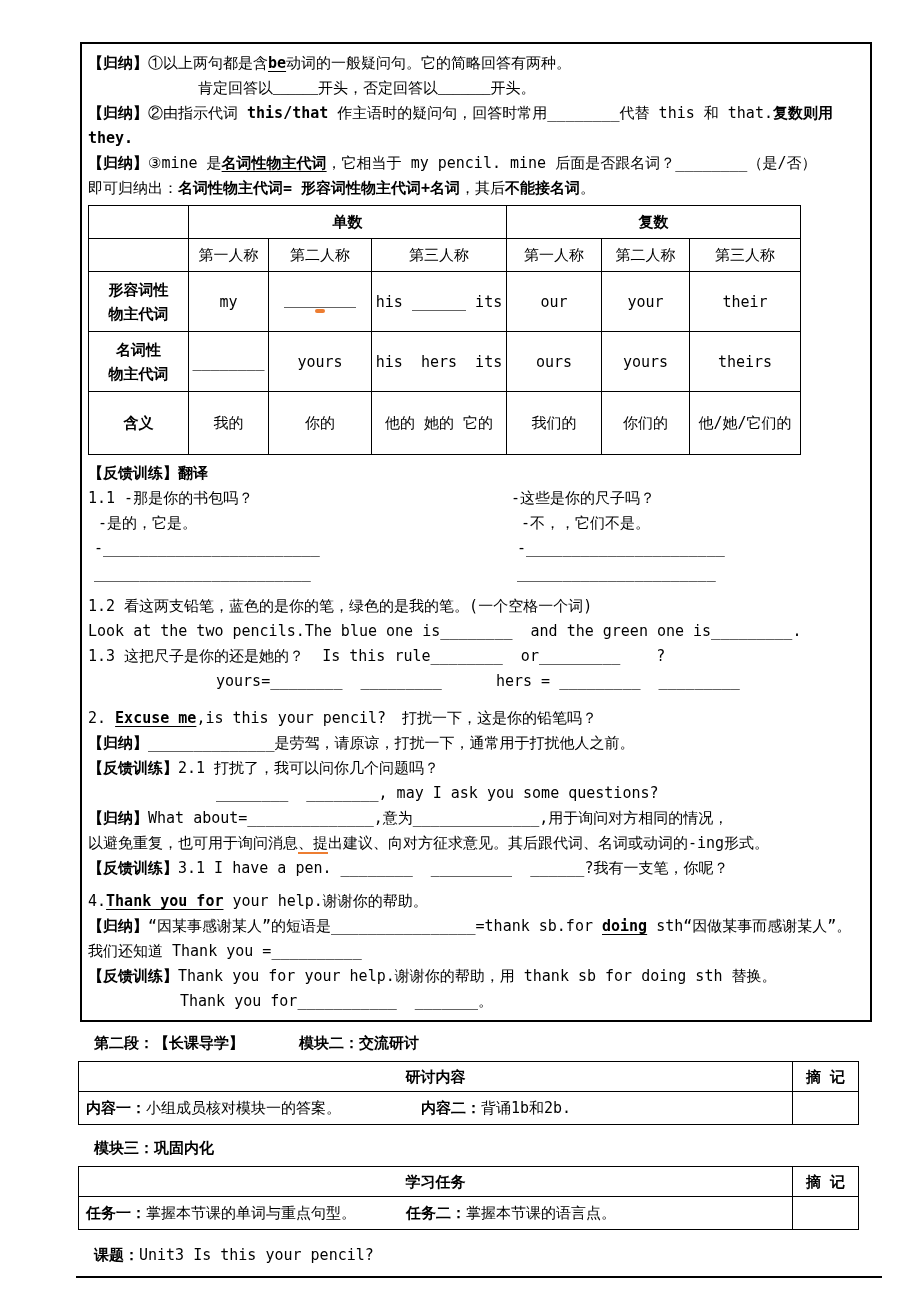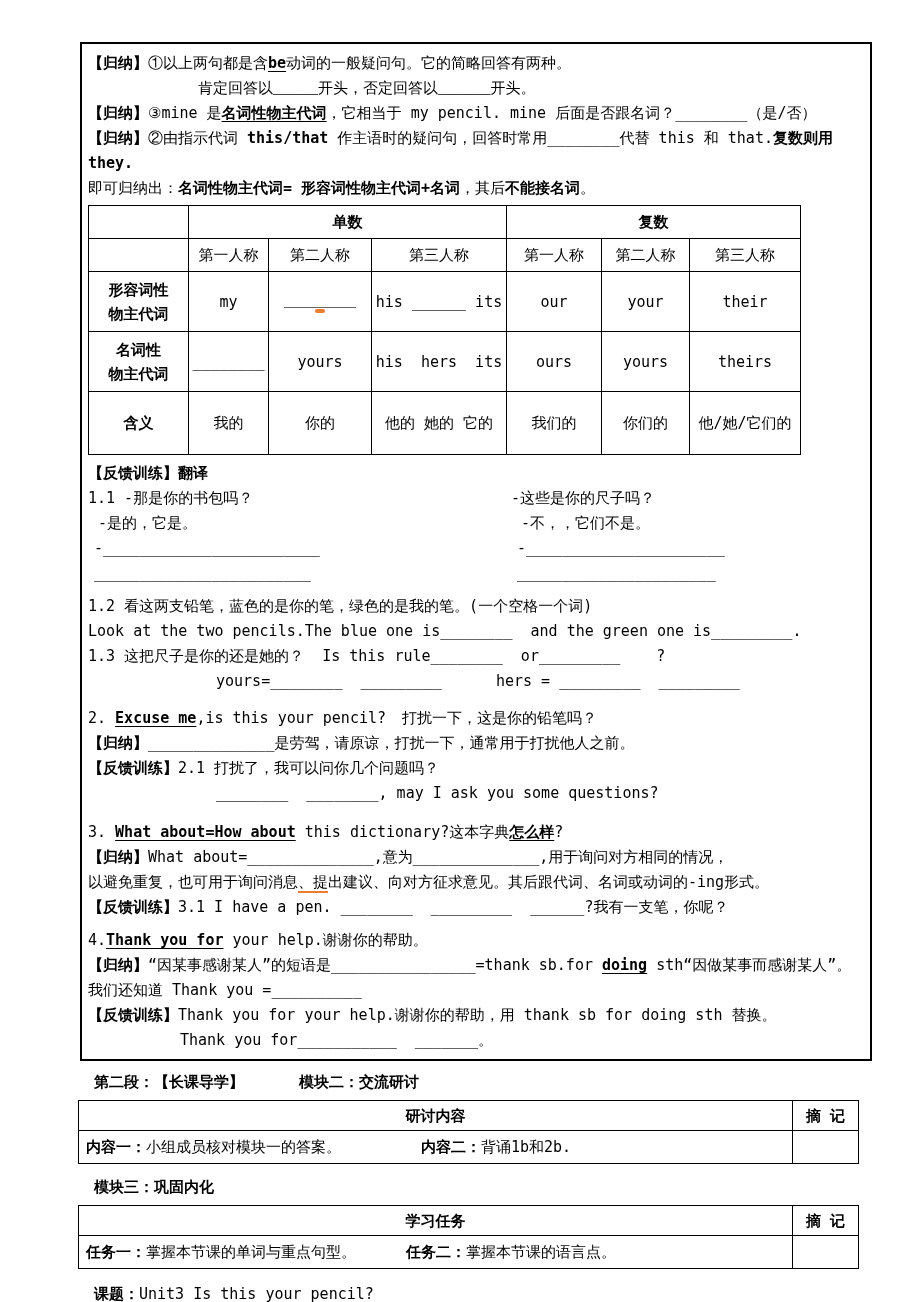--- a/index.html
+++ b/index.html
@@ -55,23 +55,23 @@
 <body>
 
 <div class="page">
 
   <div class="main-box">
 
     <p><span class="b">【归纳】</span><span>①以上两句都是含</span><span class="b u">be</span><span>动词的一般疑问句。它的简略回答有两种。</span></p>
 
     <p class="ind-110"><span>肯定回答以</span><span class="blank">______</span><span>开头，否定回答以</span><span class="blank">_______</span><span>开头。</span></p>
 
+    <p><span class="b">【归纳】</span><span>②由指示代词 </span><span class="b">this/that</span><span> 作主语时的疑问句，回答时常用</span><span class="blank">________</span><span>代替 this 和 that.</span><span class="b">复数则用 they.</span></p>
+
     <p><span class="b">【归纳】</span><span>③mine 是</span><span class="b u">名词性物主代词</span><span>，它相当于 my pencil. mine 后面是否跟名词？</span><span class="blank">________</span><span>（是/否）</span></p>
-
-    <p><span class="b">【归纳】</span><span>②由指示代词 </span><span class="b">this/that</span><span> 作主语时的疑问句，回答时常用</span><span class="blank">________</span><span>代替 this 和 that.</span><span class="b">复数则用 they.</span></p>
 
     <p><span>即可归纳出：</span><span class="b">名词性物主代词= 形容词性物主代词+名词</span><span>，其后</span><span class="b">不能接名词</span><span>。</span></p>
 
     <table class="pronoun-table">
       <colgroup>
         <col style="width:100px">
           <col style="width:80px">
           <col style="width:103px">
           <col style="width:135px">
           <col style="width:95px">
@@ -151,21 +151,20 @@
     <p class="mt8">1.2 看这两支铅笔，蓝色的是你的笔，绿色的是我的笔。(一个空格一个词)</p>
     <p class="pre">Look at the two pencils.The blue one is________  and the green one is_________.</p>
     <p><span>1.3 这把尺子是你的还是她的？</span><span class="pre">  Is this rule________  or_________    ?</span></p>
     <p class="ind-128 pre">yours=________  _________      hers = _________  _________</p>
 
     <p class="mt12"><span>2. </span><span class="b u">Excuse me</span><span>,is this your pencil?</span><span class="gap-l">打扰一下，这是你的铅笔吗？</span></p>
     <p><span class="b">【归纳】</span><span class="blank">______________</span><span>是劳驾，请原谅，打扰一下，通常用于打扰他人之前。</span></p>
     <p><span class="b">【反馈训练】</span><span>2.1 打扰了，我可以问你几个问题吗？</span></p>
     <p class="ind-128 pre">________  ________, may I ask you some questions?</p>
 
-    <p class="mt14"><span>3. </span><span class="b u">What about=How about</span><span> this dictionary?</span><span>这本字典</span><span class="b u">怎么样</span><span>?</span></p>
     <p><span class="b">【归纳】</span><span>What about=</span><span class="blank">______________</span><span>,意为</span><span class="blank">______________</span><span>,用于询问对方相同的情况，</span></p>
     <p><span>以避免重复，也可用于询问消息</span><span class="sq">、提</span><span>出建议、向对方征求意见。其后跟代词、名词或动词的-ing形式。</span></p>
     <p><span class="b">【反馈训练】</span><span class="pre">3.1 I have a pen. ________  _________  ______?</span><span>我有一支笔，你呢？</span></p>
 
     <p class="mt8"><span>4.</span><span class="b u">Thank you for</span><span> your help.</span><span>谢谢你的帮助。</span></p>
     <p><span class="b">【归纳】</span><span>“因某事感谢某人”的短语是</span><span class="blank">________________</span><span>=thank sb.for </span><span class="b u">doing</span><span> sth“因做某事而感谢某人”。 我们还知道 Thank you =</span><span class="blank">__________</span></p>
     <p><span class="b">【反馈训练】</span><span>Thank you for your help.</span><span>谢谢你的帮助，用 thank sb for doing sth 替换。</span></p>
     <p class="ind-95 pre">Thank you for___________  _______。</p>
 
   </div>

